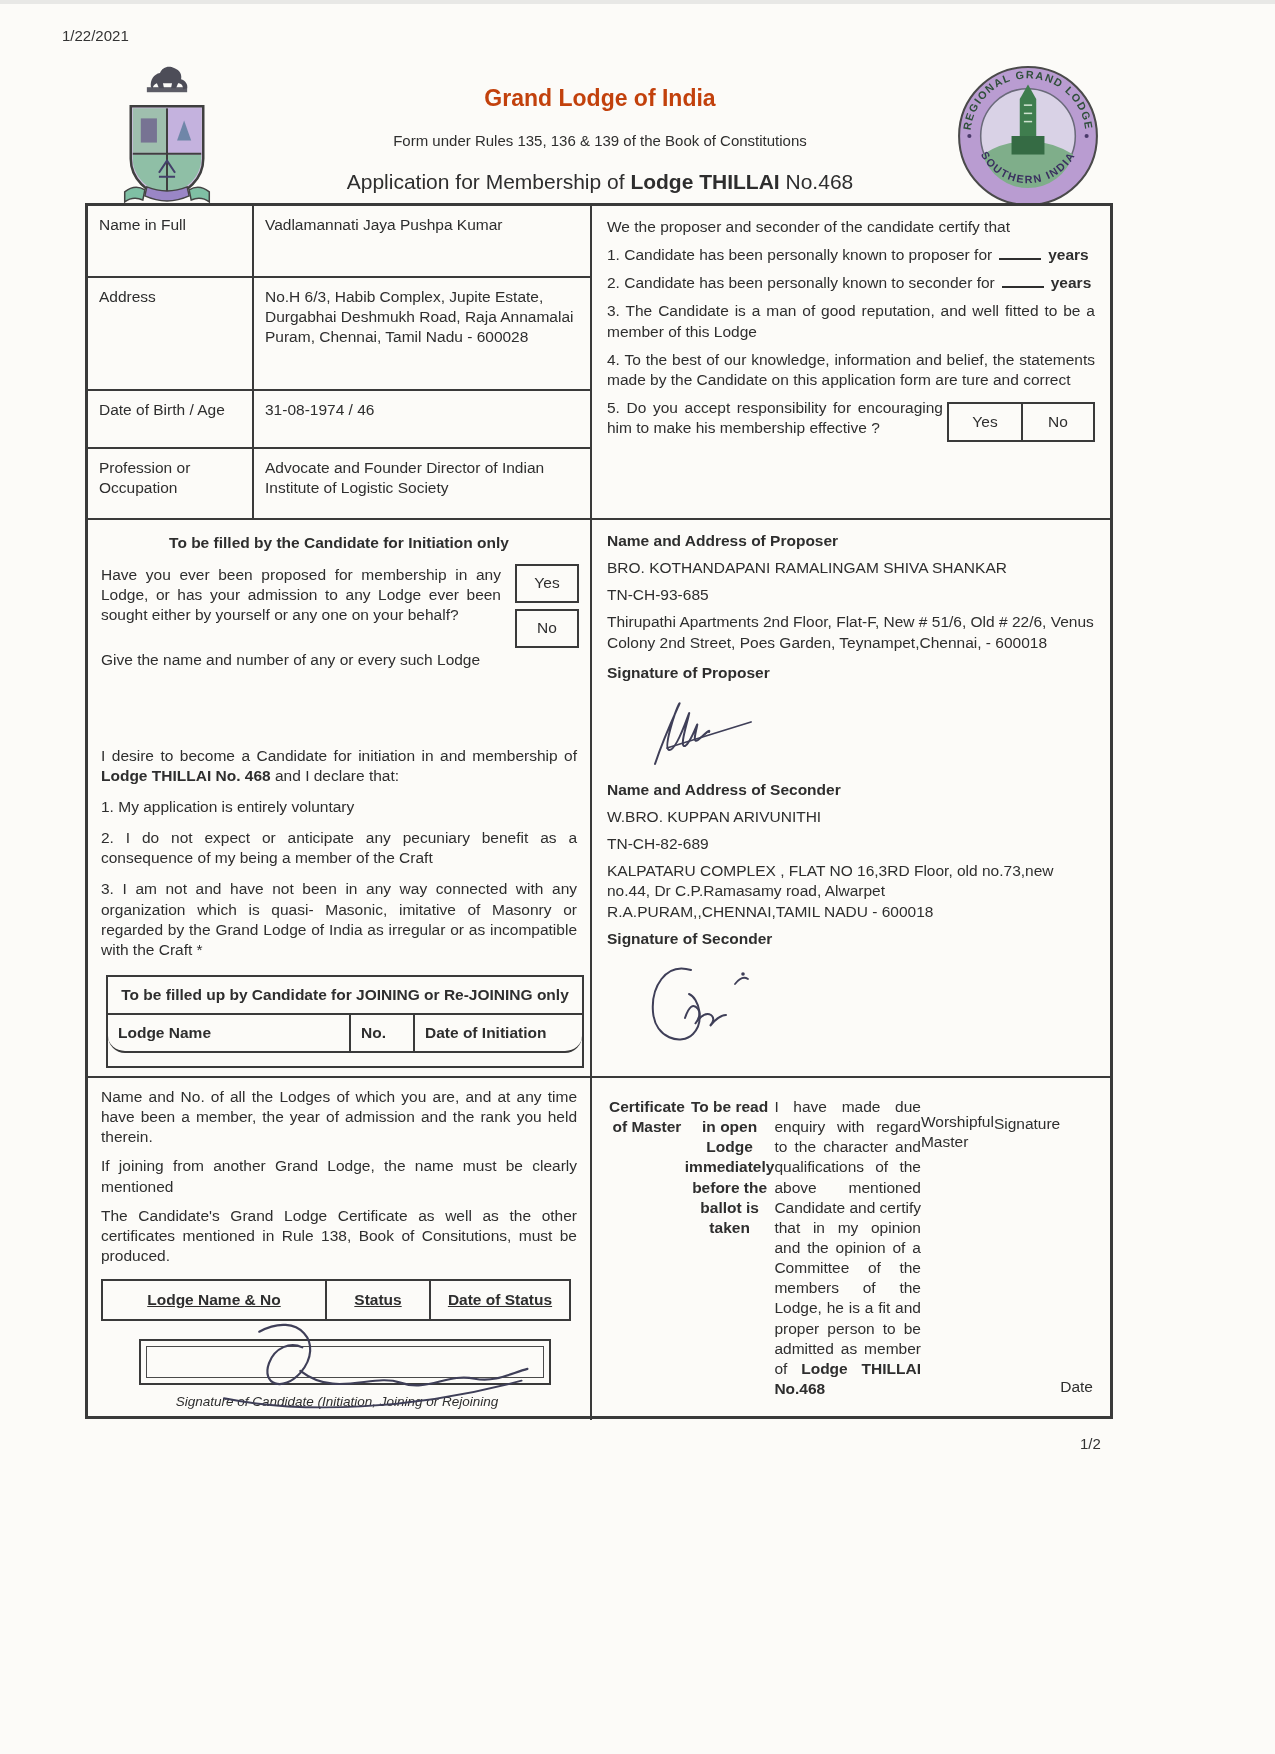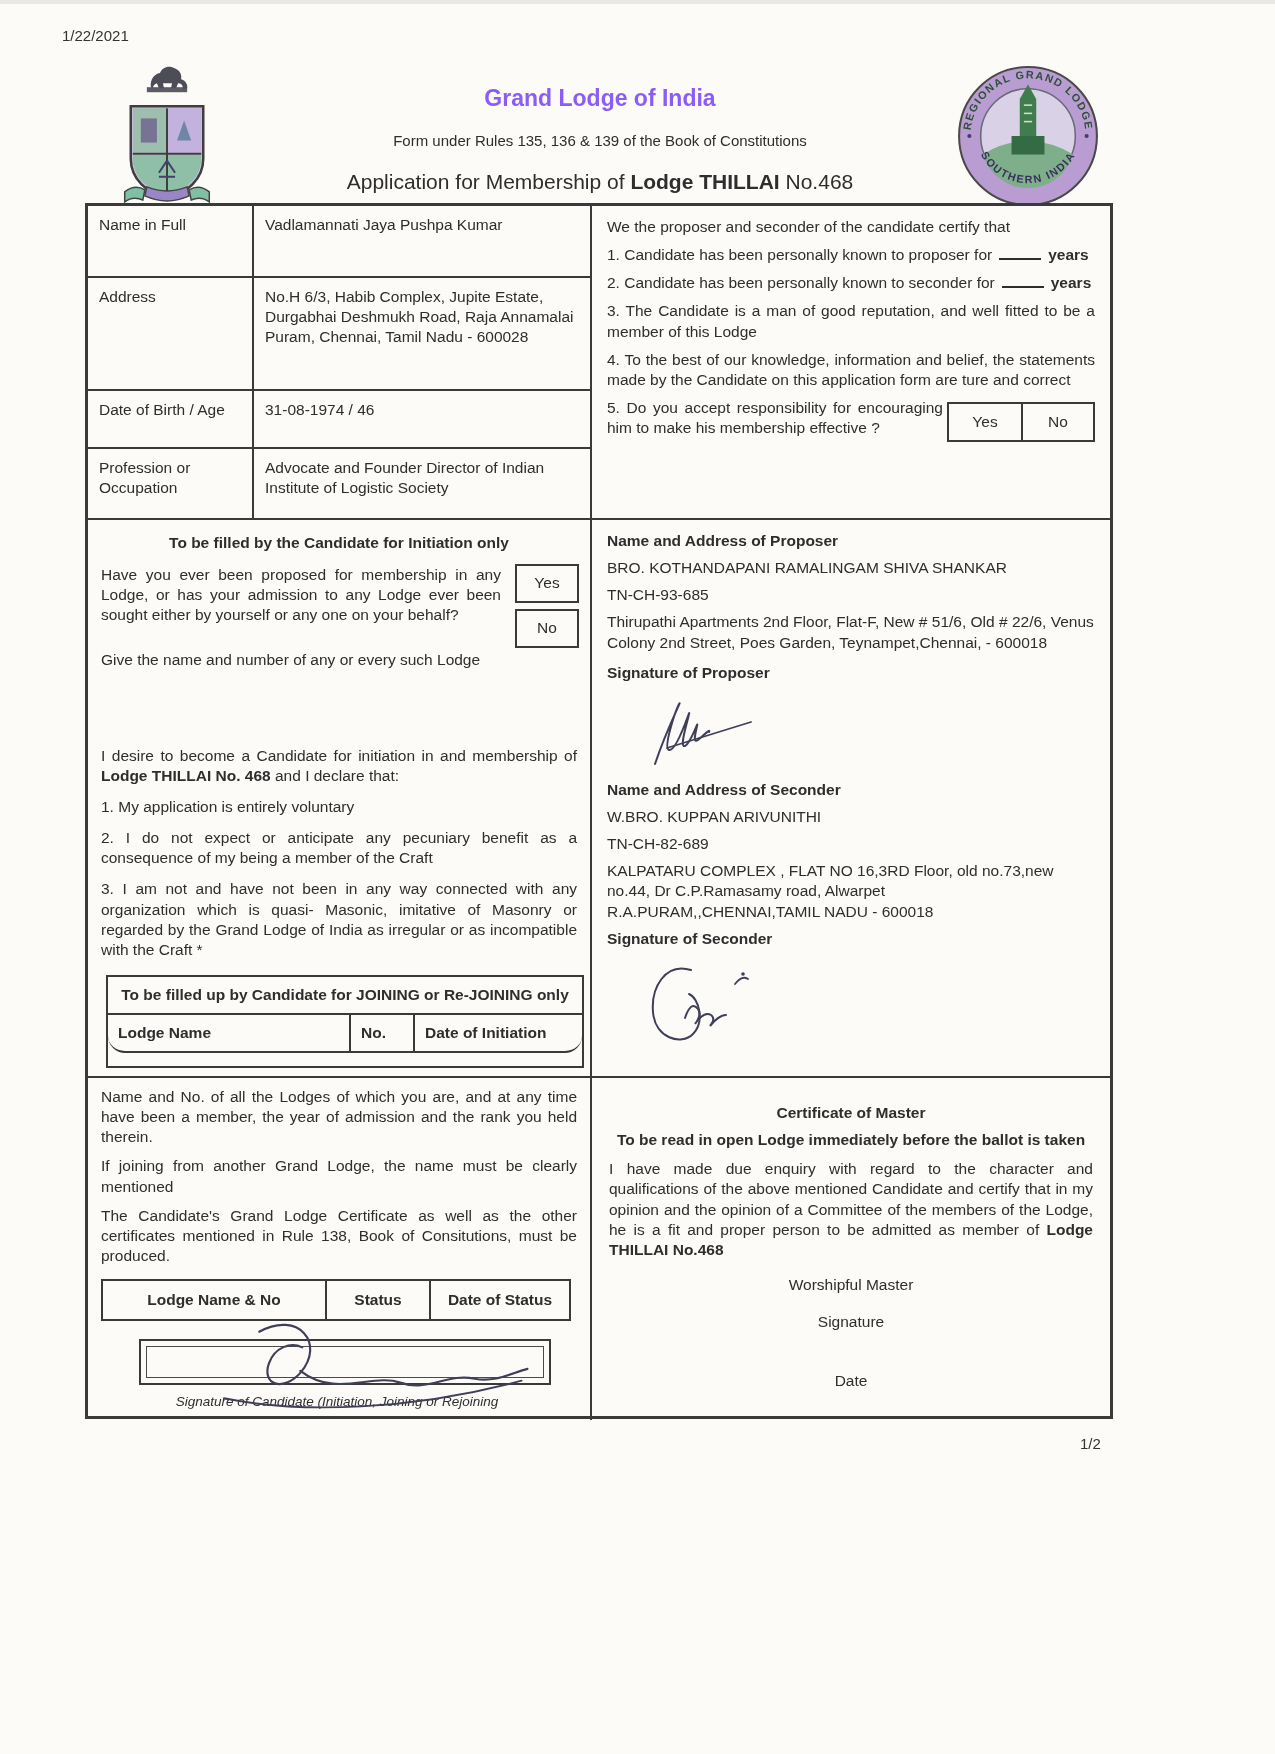--- a/index.html
+++ b/index.html
@@ -15,21 +15,21 @@
     line-height: 1.3;
     overflow: hidden;
   }
   .scan-date { position:absolute; top:22px; left:62px; font-size:15px; color:#333; }
   .page-num  { position:absolute; top:1430px; left:1080px; font-size:15px; color:#333; }
 
   .crest { position:absolute; left:116px; top:56px; width:102px; height:146px; }
   .seal  { position:absolute; left:956px; top:60px; width:144px; height:144px; }
 
   .title-block { position:absolute; left:240px; top:80px; width:720px; text-align:center; }
-  .title    { font-size:23px; font-weight:bold; color:#8b5cf6; margin-bottom:17px; }
+  .title    { font-size:23px; font-weight:bold; color:#c2410c; margin-bottom:17px; }
   .subtitle { font-size:15px; margin-bottom:18px; }
   .app-line { font-size:21px; }
   .b { font-weight: bold; }
 
   .form {
     position:absolute; left:85px; top:199px; width:1028px; height:1216px;
     border:3px solid #3a3a3a;
     display:grid;
     grid-template-columns: 504px 1fr;
     grid-template-rows: 314px 558px 1fr;
@@ -74,33 +74,33 @@
 
   
   .sponsor { padding:11px 15px; }
   .sp-h { font-weight:bold; margin-bottom:7px; }
   .sponsor p { margin-bottom:7px; }
   .sig-svg { display:block; margin:2px 0 4px 32px; }
 
   
   .lodges { padding:9px 13px; }
   .lodges p { margin-bottom:9px; }
-  .ltable { margin-top:13px; width:470px; border:2.5px solid #3a3a3a; display:flex; }
+  .ltable { margin-top:13px; width:470px; border:2.5px solid #3a3a3a; display:flex;text-decoration:underline; }
   .lt-col { padding:9px 6px; font-weight:bold; text-align:center; }
   .lt-c1 { width:224px; border-right:2.5px solid #3a3a3a; }
   .lt-c2 { width:104px; border-right:2.5px solid #3a3a3a; }
   .lt-c3 { flex:1;border-radius:17px; }
   .sigbox-wrap { position:relative; margin:18px 0 0 38px; width:412px; }
   .sigbox { height:46px; border:2px solid #3a3a3a;
             box-shadow: inset 0 0 0 5px #fcfbf8, inset 0 0 0 6px #4a4a4a; }
   .cand-sig { position:absolute; left:38px; top:-24px; width:372px; height:100px; }
   .sig-caption { font-style:italic; font-size:13.5px; margin-top:8px; text-align:center; width:412px; margin-left:30px; }
 
   
-  .master { padding:25px 17px; display:flex; flex-direction:column; height:100%;align-items:center; }
+  .master { padding:19px 17px; display:flex; flex-direction:row; height:100%; }
   .cm-h  { text-align:center; font-weight:bold; margin-bottom:7px; }
   .cm-sh { text-align:center; font-weight:bold; margin-bottom:9px; }
   .cm-body { text-align:justify; }
   .wm { margin-top:15px; }
   .sig-label { margin-top:17px; }
   .date-label { margin-top:auto; margin-bottom:4px; }
 </style>
 </head>
 <body>
 

